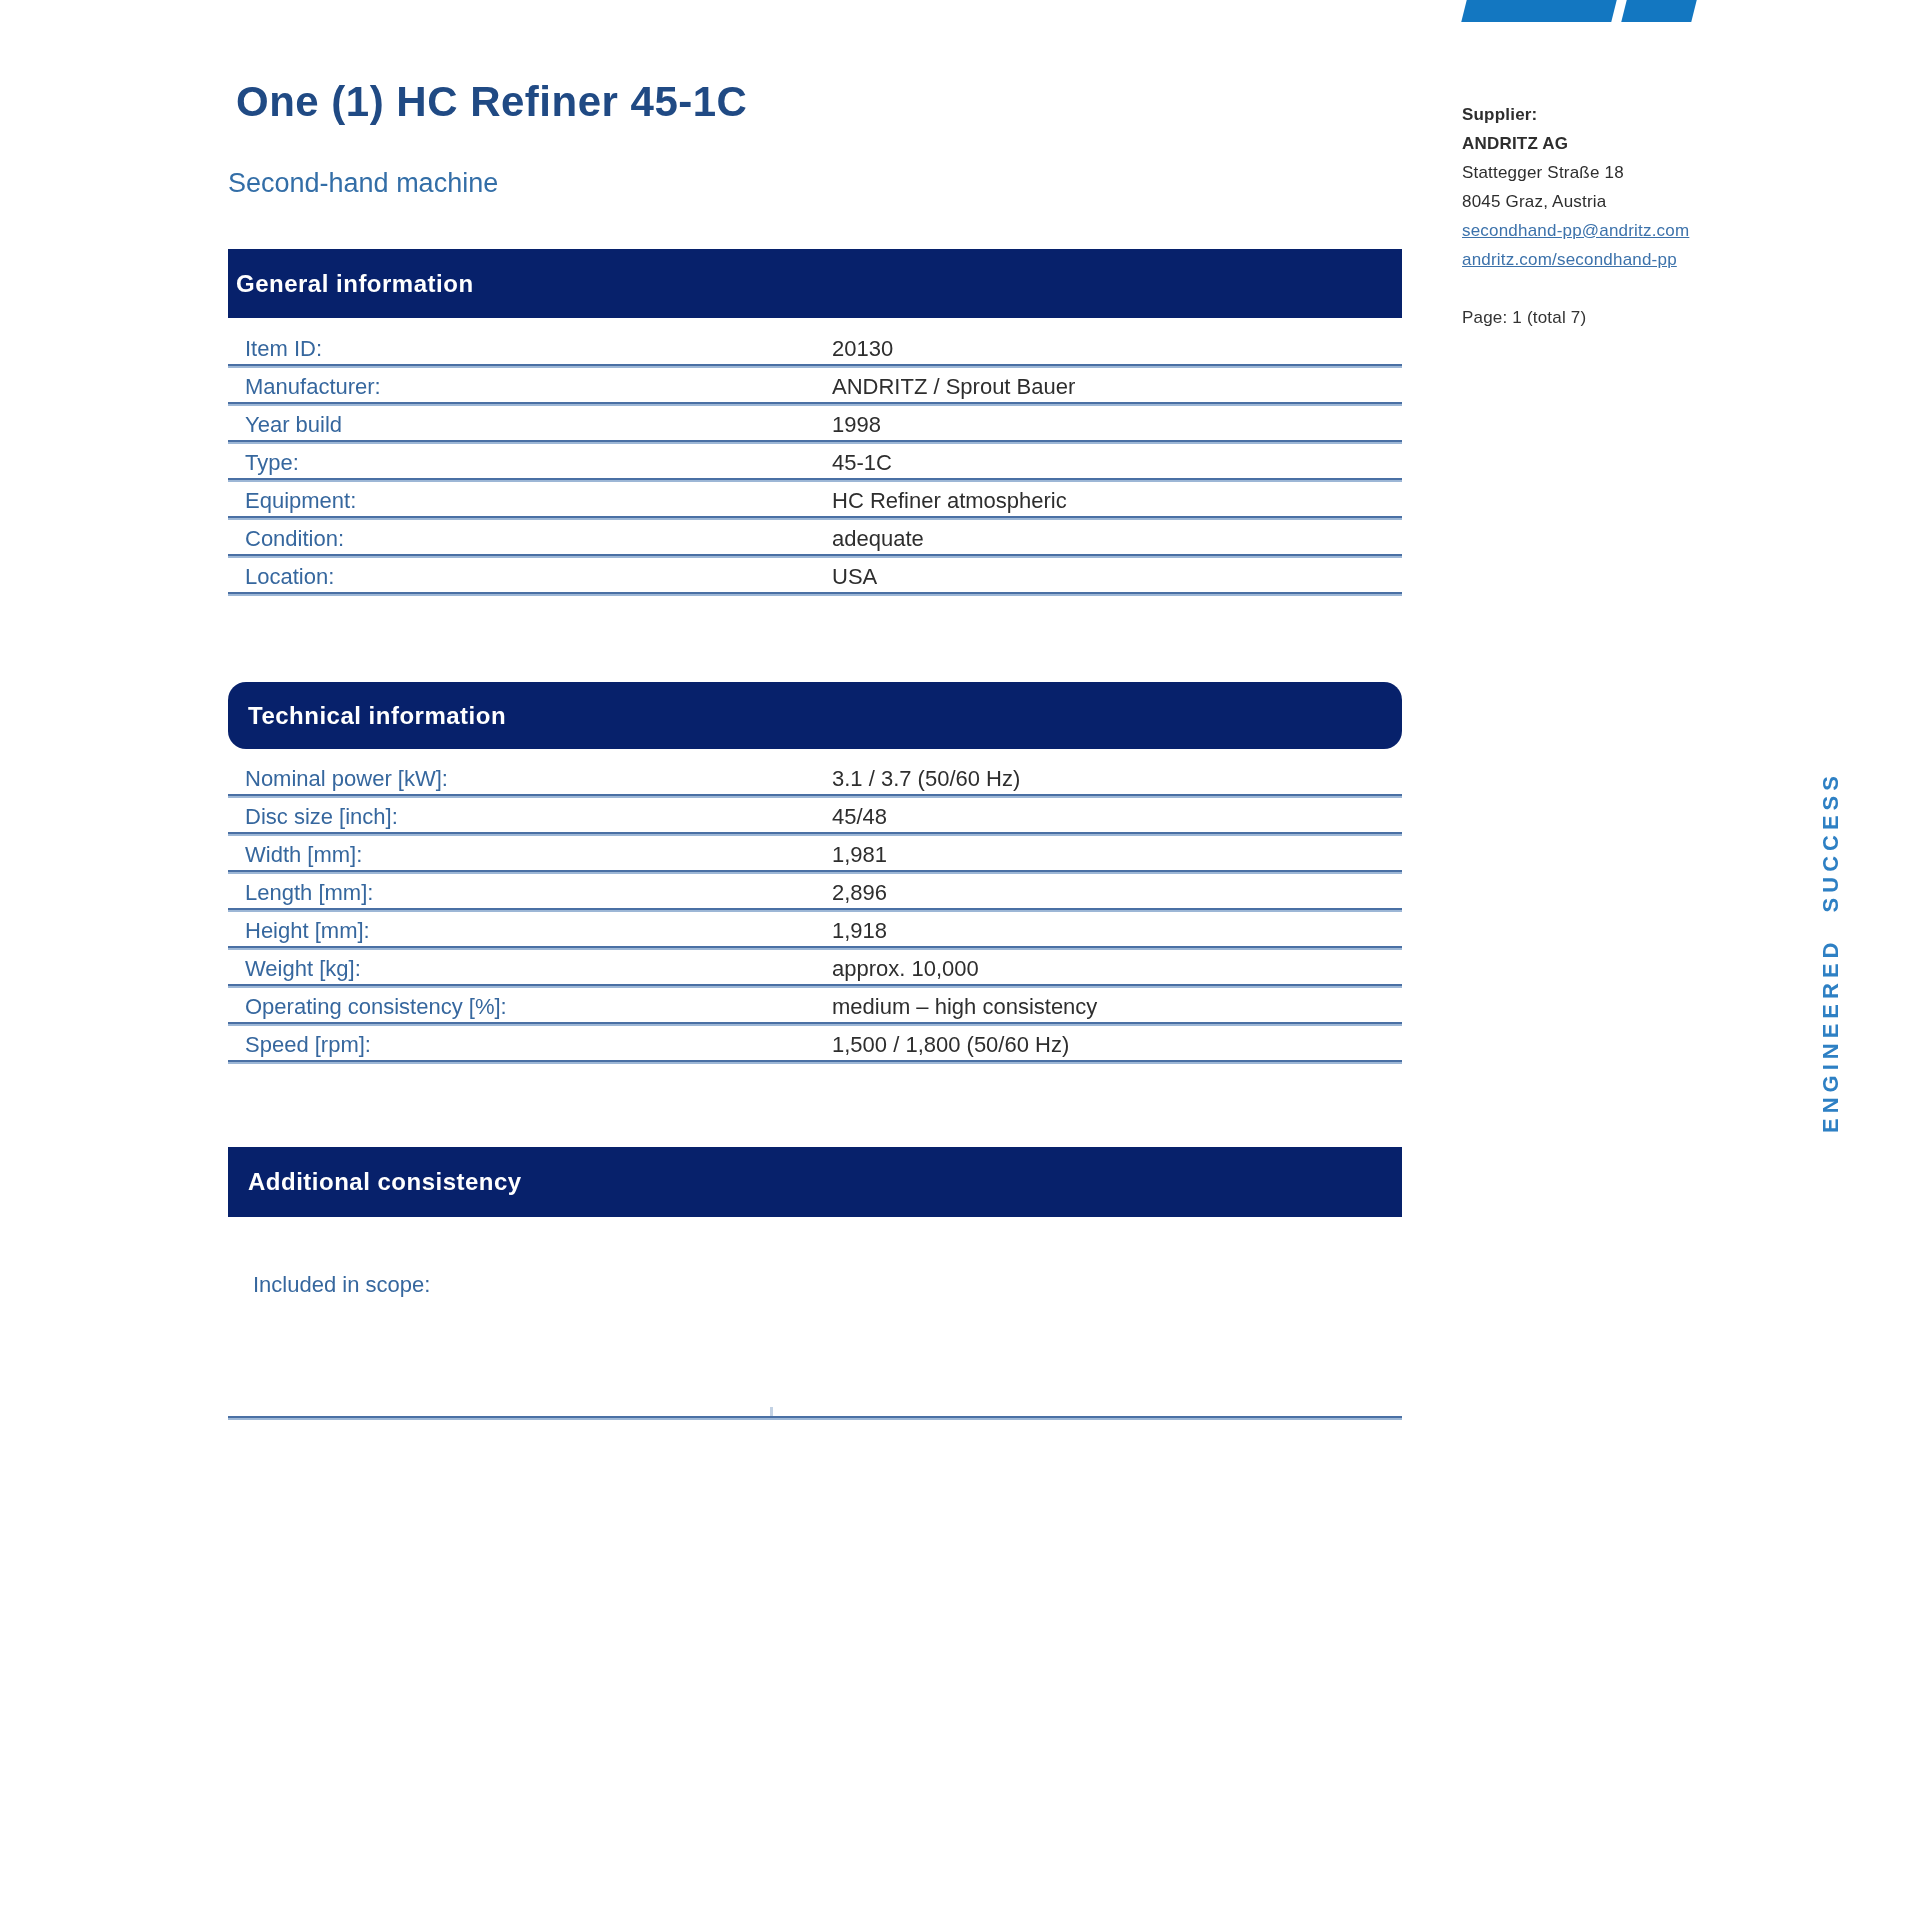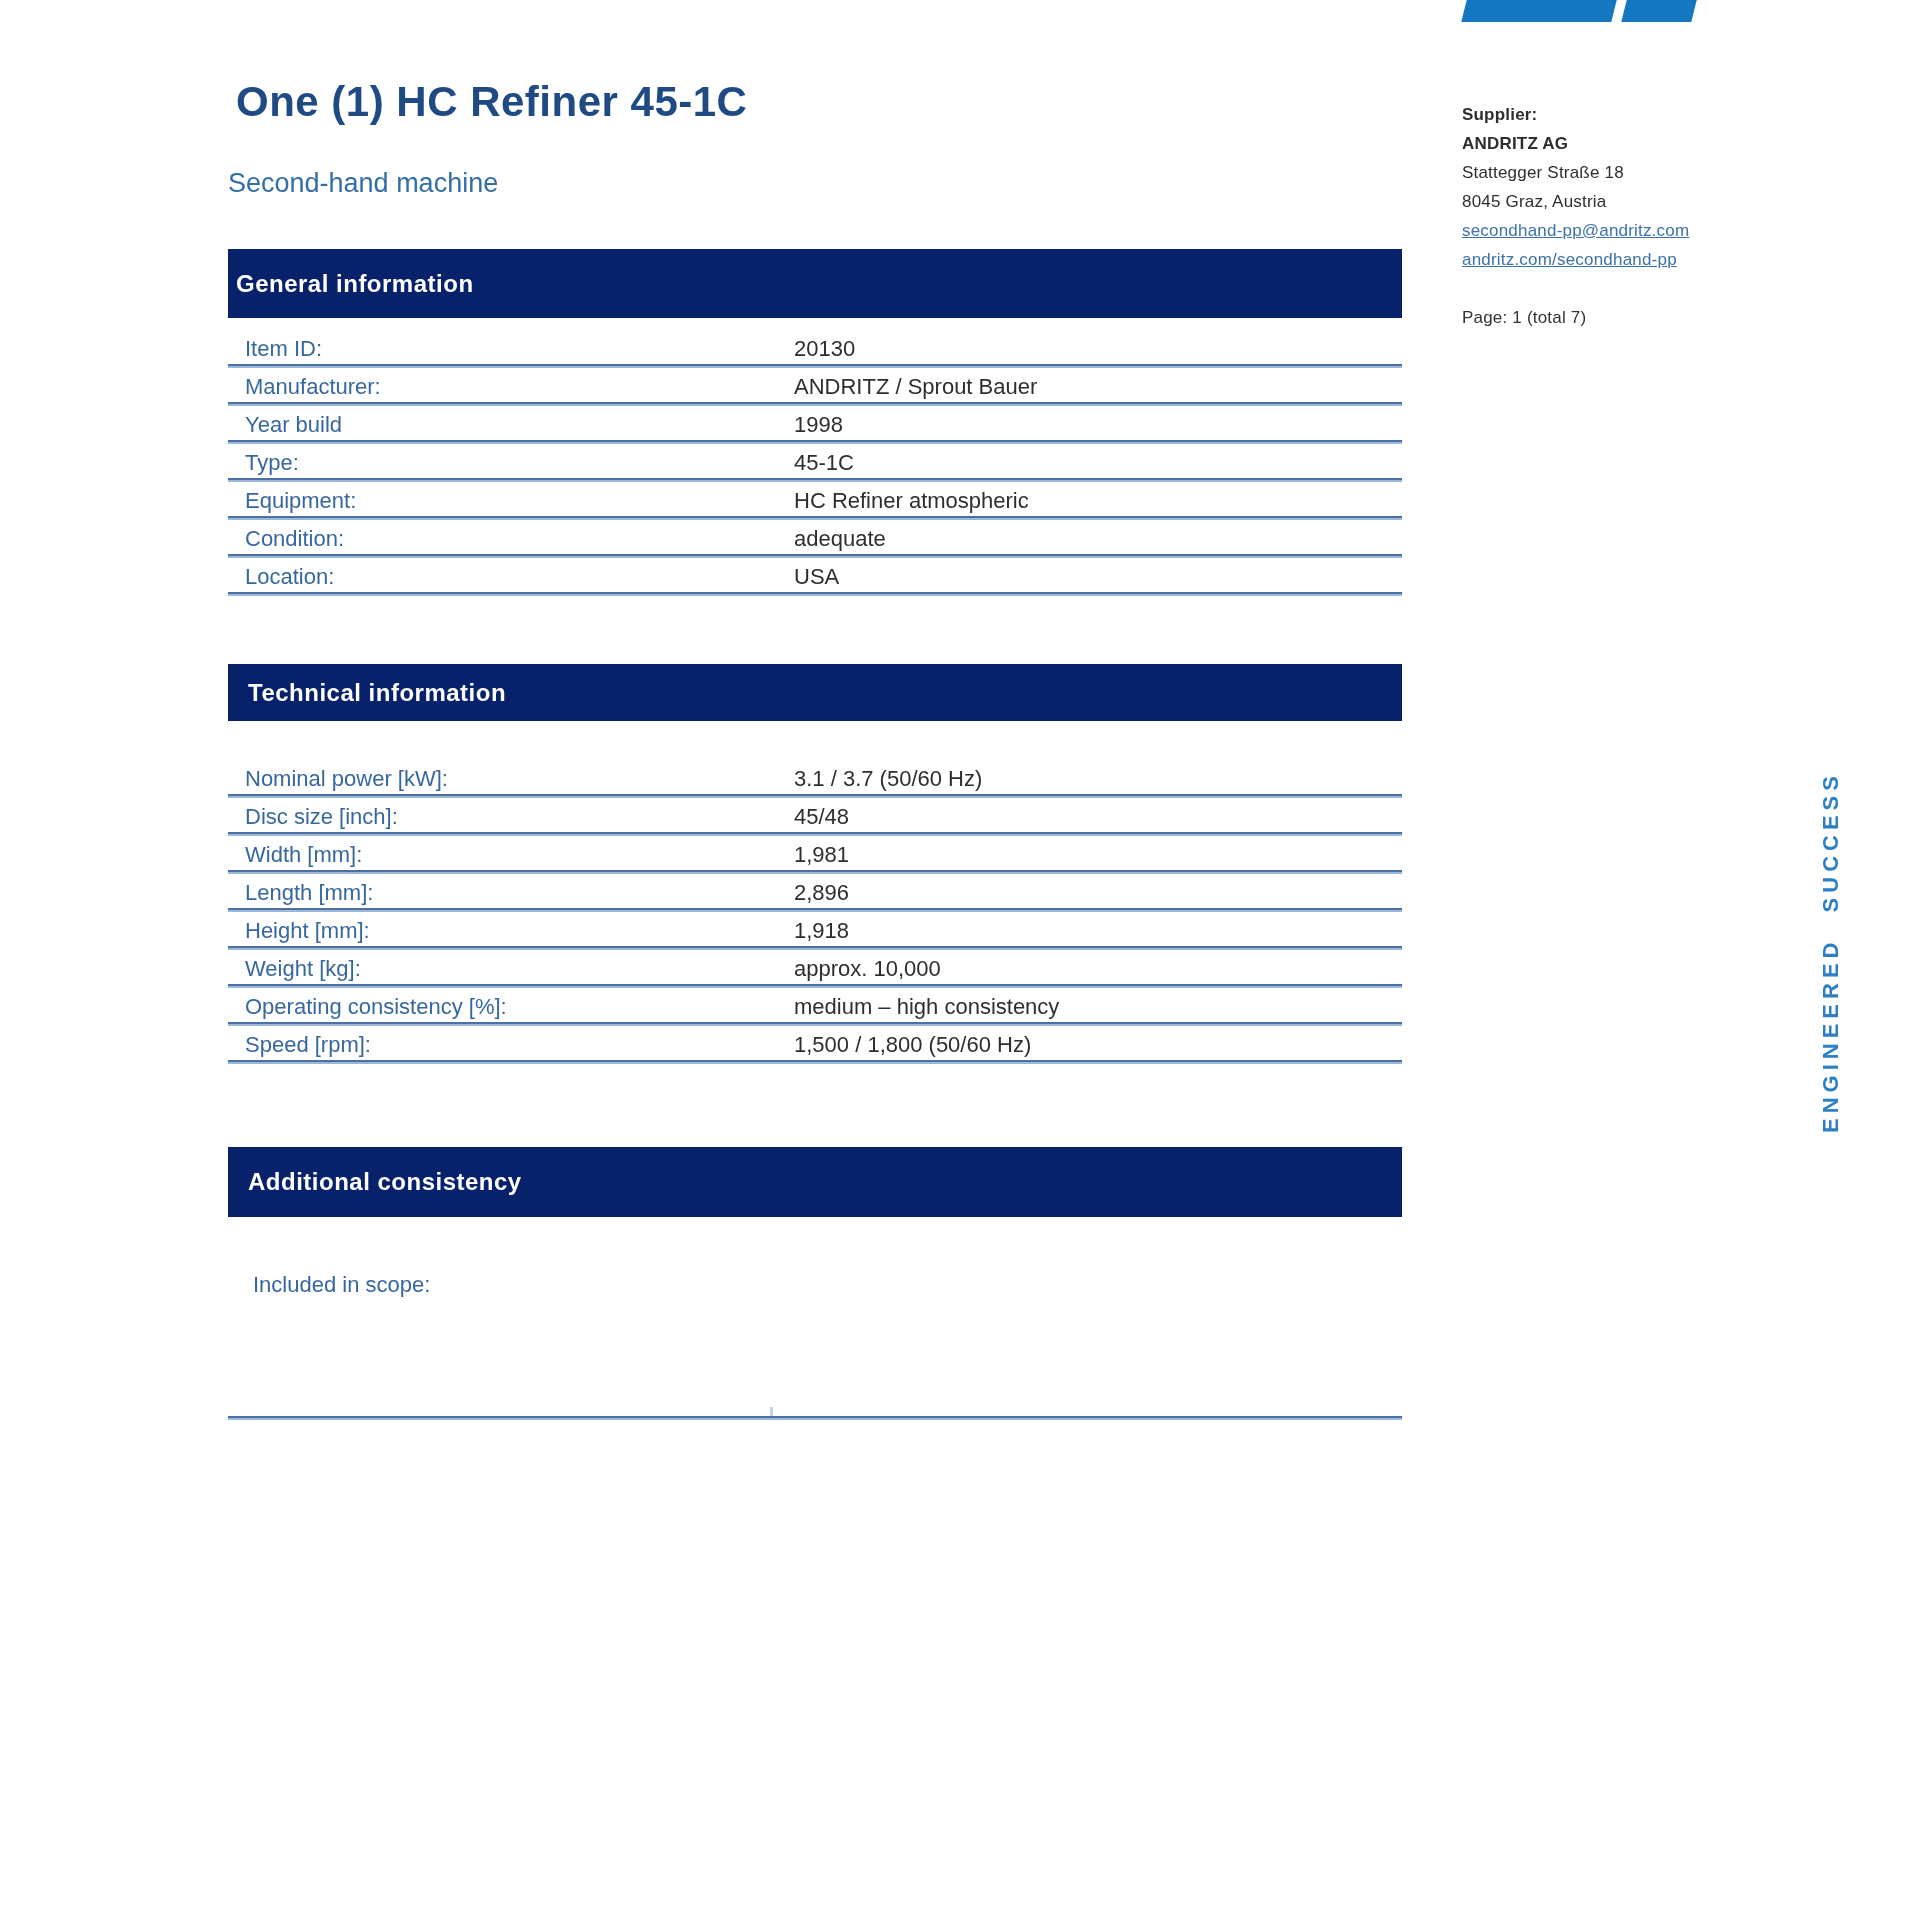--- a/index.html
+++ b/index.html
@@ -31,32 +31,32 @@
   
   .supplier{position:absolute;left:1462px;top:100px;width:320px;font-size:17px;line-height:29px;color:var(--text-dark);letter-spacing:.2px;}
   .supplier .bold{font-weight:bold;}
   .supplier a{color:var(--link-blue);text-decoration:underline;cursor:pointer;}
   .page-info{margin-top:29px;color:#333333;}
 
   
   .section-bar{position:absolute;left:228px;width:1174px;background:var(--navy);color:#ffffff;
     font-weight:bold;font-size:24px;letter-spacing:.5px;display:flex;align-items:center;padding-left:20px;}
   .bar-general{top:249px;height:69px;padding-left:8px;}
-  .bar-technical{top:664px;height:57px;}
+  .bar-technical{top:682px;height:67px;border-radius:18px;}
   .bar-additional{top:1147px;height:70px;}
 
   
   .kv-table{position:absolute;left:228px;width:1174px;}
   .tbl-general{top:330px;}
   .tbl-technical{top:760px;}
   .row{position:relative;height:38px;display:flex;align-items:center;font-size:22px;}
   .row::after{content:"";position:absolute;left:0;right:0;bottom:0;height:4px;
     background:linear-gradient(to bottom, var(--sep-dark) 0 45%, #ffffff 45% 60%, var(--sep-light) 60% 100%);}
   .cell.label{color:var(--label-blue);padding-left:17px;width:566px;flex:0 0 566px;}
-  .cell.value{color:var(--text-dark);}
+  .cell.value{color:var(--text-dark);margin-left:38px;}
 
   
   .scope-label{position:absolute;left:253px;top:1272px;font-size:22px;color:var(--label-blue);}
   .scope-list{position:absolute;left:790px;top:1266px;list-style:disc;padding-left:52px;font-size:22px;color:var(--text-dark);}
   .scope-list li{line-height:38px;}
   .scope-list li::marker{color:#222222;font-size:19px;}
   .bottom-line{position:absolute;left:228px;top:1416px;width:1174px;height:4px;
     background:linear-gradient(to bottom, var(--sep-dark) 0 45%, #ffffff 45% 60%, var(--sep-light) 60% 100%);}
   .line-tick{position:absolute;left:770px;top:1407px;width:3px;height:9px;background:#c3d2e4;}
 

